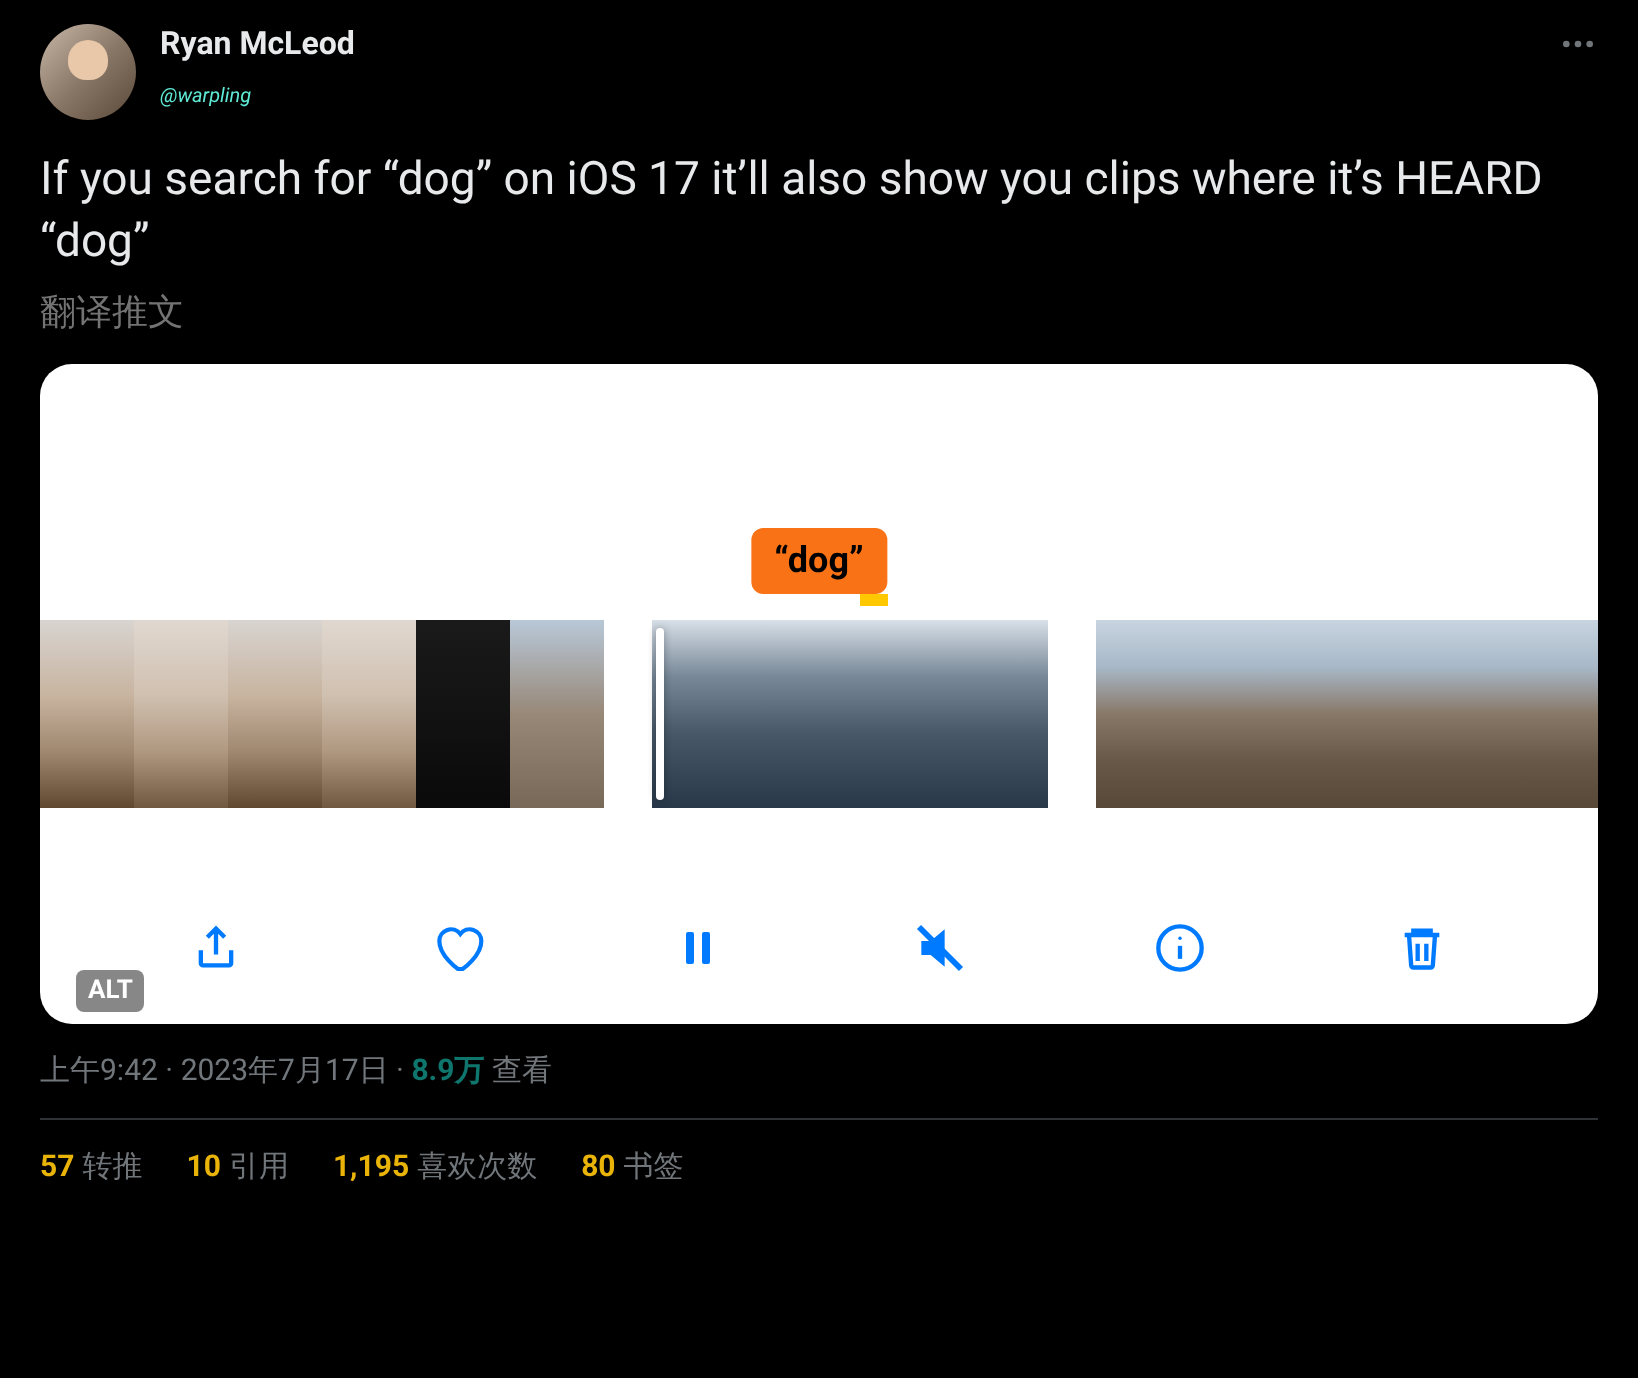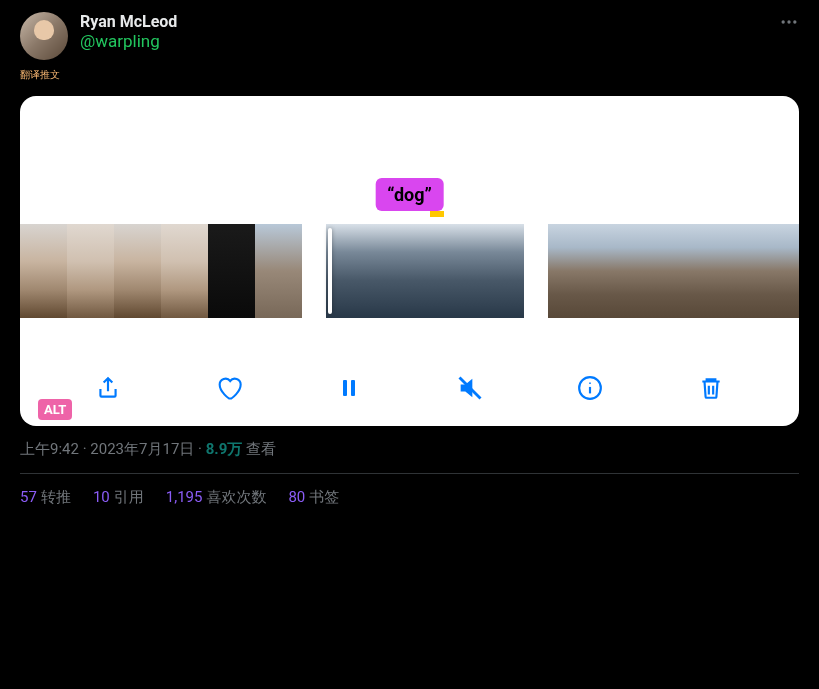--- a/index.html
+++ b/index.html
@@ -33,67 +33,68 @@
     content: "";
     position: absolute;
     top: 8px; left: 14px;
     width: 20px; height: 20px;
     background: #e8c8a8;
     border-radius: 50% 50% 45% 45%;
   }
   .user-info {
     display: flex;
     flex-direction: column;
-    gap: 0px;
+    gap: 12px;
   }
   .display-name {
     font-weight: 700;
     font-size: 16px;
     color: #e7e9ea;
   }
   .handle {
-    font-size: 17px;
-    color: #22c55e;
+    font-size: 10px;
+    color: #5eead4;
+    font-style: italic;
   }
   .more {
     position: absolute;
     right: 0;
     top: 0;
     color: #71767b;
     font-size: 18px;
     letter-spacing: 2px;
     cursor: pointer;
   }
   .tweet-text {
     margin-top: 14px;
     font-size: 23px;
     line-height: 1.35;
     color: #e7e9ea;
   }
   .translate {
     margin-top: 8px;
-    color: #fdba74;
-    font-size: 10px;
+    color: #737373;
+    font-size: 18px;
     cursor: pointer;
   }
   .media-card {
     margin-top: 14px;
     border-radius: 16px;
     overflow: hidden;
     background: #fff;
     position: relative;
     width: 100%;
     height: 330px;
   }
   .search-bubble {
     position: absolute;
     top: 82px;
     left: 50%;
     transform: translateX(-50%);
-    background: #d946ef;
+    background: #f97316;
     color: #000;
     font-weight: 700;
     font-size: 18px;
     padding: 6px 12px;
     border-radius: 6px;
     text-align: center;
   }
   .bubble-tick {
     position: absolute;
     left: 50%;
@@ -159,21 +160,21 @@
     display: flex;
     align-items: center;
     justify-content: center;
     cursor: pointer;
   }
   .tb-btn svg { stroke: #007aff; fill: none; stroke-width: 2; }
   .alt-badge {
     position: absolute;
     left: 18px;
     bottom: 6px;
-    background: #ec4899;
+    background: #737373;
     opacity: 0.85;
     color: #fff;
     font-size: 13px;
     font-weight: 700;
     padding: 3px 6px;
     border-radius: 4px;
   }
   .meta-row {
     margin-top: 14px;
     font-size: 15px;
@@ -189,22 +190,22 @@
     margin-top: 14px;
   }
   .stats-row {
     display: flex;
     gap: 22px;
     margin-top: 14px;
     font-size: 15px;
     color: #71767b;
   }
   .stat .num {
-    color: #8b5cf6;
-    font-weight: 400;
+    color: #eab308;
+    font-weight: 700;
     margin-right: 4px;
   }
 </style>
 </head>
 <body>
 
 <div class="tweet">
 
   <div class="header">
     <div class="avatar"></div>
@@ -214,20 +215,21 @@
     </div>
     <div class="more">
       <svg width="20" height="20" viewBox="0 0 24 24">
           <circle cx="5" cy="12" r="2" fill="#71767b"></circle>
           <circle cx="12" cy="12" r="2" fill="#71767b"></circle>
           <circle cx="19" cy="12" r="2" fill="#71767b"></circle>
         </svg>
     </div>
   </div>
 
+  <div class="tweet-text">If you search for “dog” on iOS 17 it’ll also show you clips where it’s HEARD “dog”</div>
 
   <div class="translate">翻译推文</div>
 
   <div class="media-card">
     <div class="search-bubble">“dog”</div>
     <div class="bubble-tick"></div>
 
     <div class="timeline">
       <div class="clip-group">
         <div class="thumb d1"></div>

